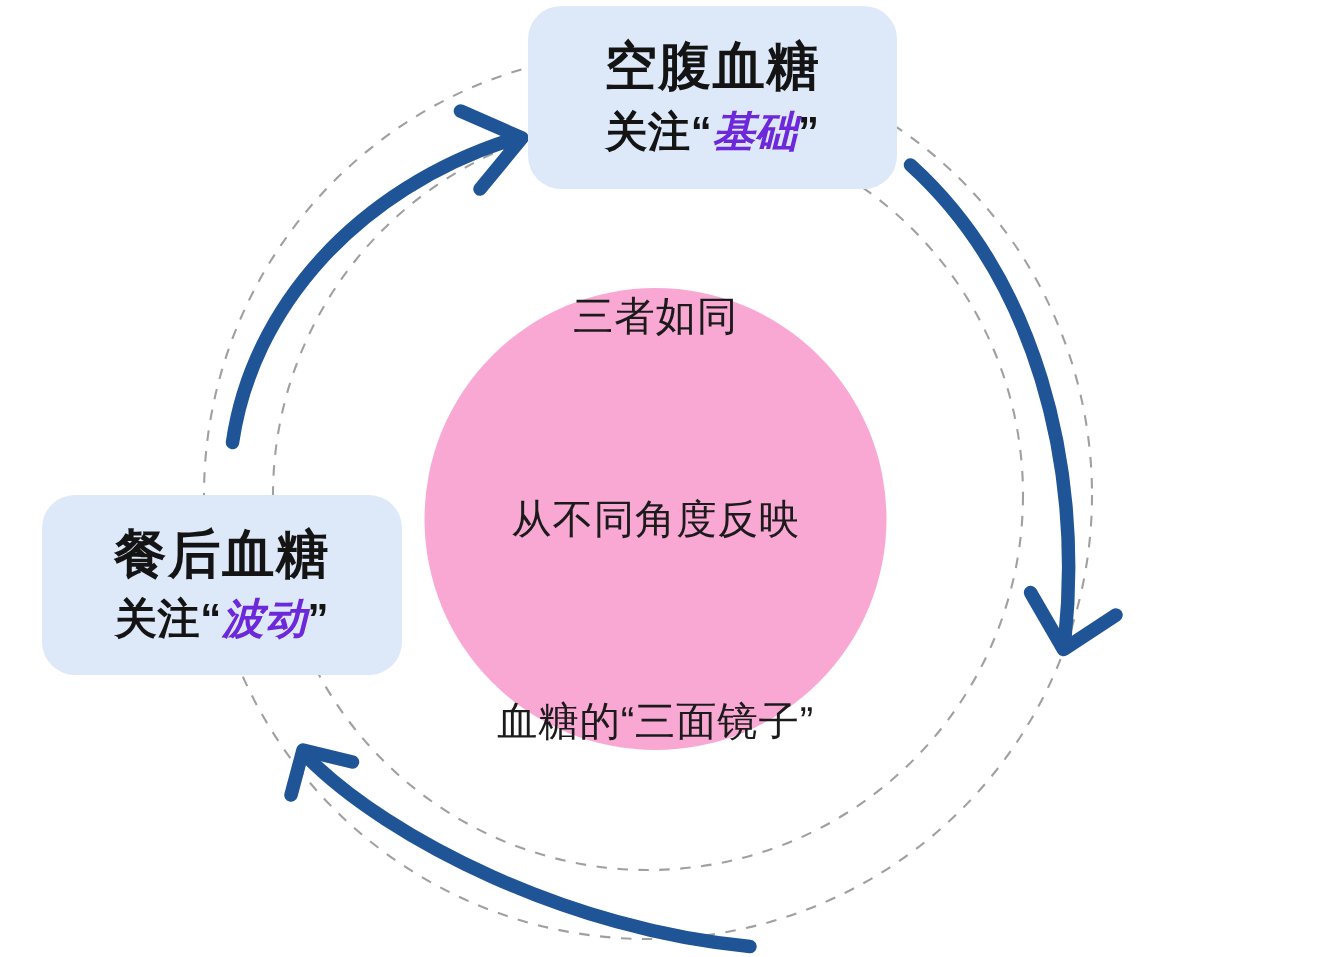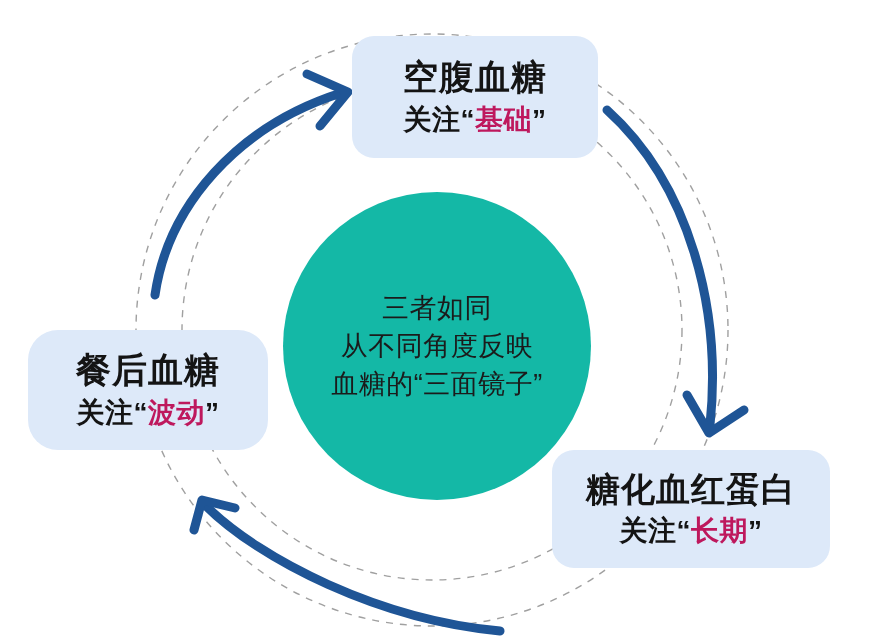--- a/index.html
+++ b/index.html
@@ -32,25 +32,25 @@
     height: 638px;
   }
 
   .center-circle {
     position: absolute;
     left: 283px;
     top: 192px;
     width: 308px;
     height: 308px;
     border-radius: 50%;
-    background: #14b8a6;
+    background: #f9a8d4;
     display: flex;
     flex-direction: column;
     align-items: center;
-    justify-content: center;
+    justify-content: space-between;
     text-align: center;
     box-sizing: border-box;
   }
   .center-line {
     color: #1b1b1b;
     font-size: 27px;
     line-height: 1.42;
     letter-spacing: 0.5px;
     white-space: nowrap;
     font-weight: 400;
@@ -78,36 +78,36 @@
   .node-sub {
     color: #141414;
     font-size: 28px;
     font-weight: 700;
     line-height: 1.3;
     white-space: nowrap;
     margin-top: 3px;
     letter-spacing: 0.5px;
   }
   .node-sub .hl {
-    color: #be185d;
+    color: #6d28d9;
+    font-style: italic;
   }
 
   #node-fasting {
     left: 352px;
-    top: 36px;
+    top: 4px;
     width: 246px;
     height: 122px;
     text-align: center;
   }
   #node-postprandial {
     left: 28px;
     top: 330px;
     width: 240px;
     height: 120px;
-    border-radius: 30px;
   }
   #node-hba1c {
     left: 552px;
     top: 450px;
     width: 278px;
     height: 118px;
   }
   #node-hba1c .node-title { font-size: 34px; }
   #node-hba1c .node-sub { font-size: 28px; }
 </style>
@@ -143,18 +143,14 @@
   <div class="node" id="node-fasting">
     <div class="node-title">空腹血糖</div>
     <div class="node-sub"><span>关注“</span><span class="hl">基础</span><span>”</span></div>
   </div>
 
   <div class="node" id="node-postprandial">
     <div class="node-title">餐后血糖</div>
     <div class="node-sub"><span>关注“</span><span class="hl">波动</span><span>”</span></div>
   </div>
 
-  <div class="node" id="node-hba1c">
-    <div class="node-title">糖化血红蛋白</div>
-    <div class="node-sub"><span>关注“</span><span class="hl">长期</span><span>”</span></div>
-  </div>
 
 </div>
 
 </body></html>

